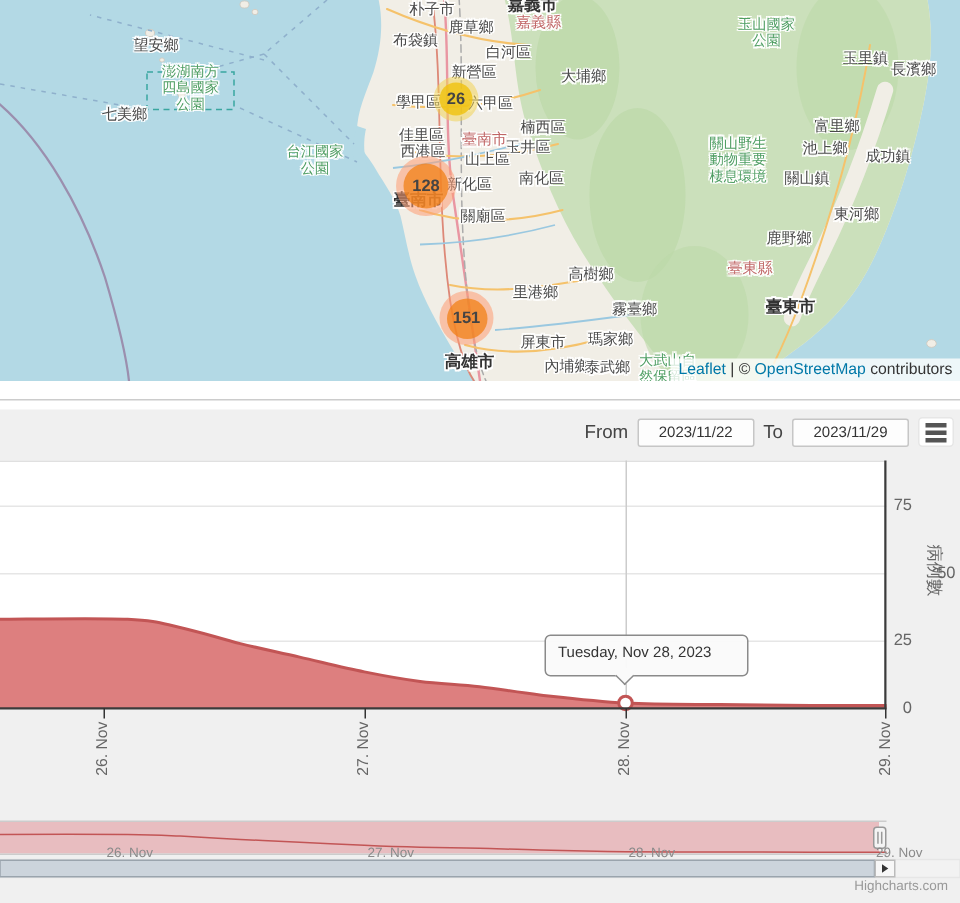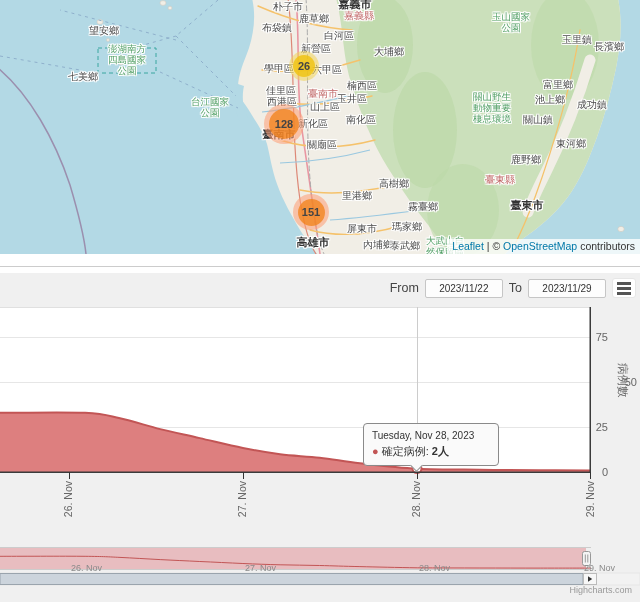--- a/index.html
+++ b/index.html
@@ -252,18 +252,17 @@
   <span class="xlab t2">28. Nov</span>
   <span class="xlab t3">29. Nov</span>
 
   <span class="navlab t0">26. Nov</span>
   <span class="navlab t1">27. Nov</span>
   <span class="navlab t2">28. Nov</span>
   <span class="navlab t3">29. Nov</span>
 
   <div class="tooltip">
     <div class="tdate">Tuesday, Nov 28, 2023</div>
-    <div class="trow"><span class="dot">●</span><span>確定病例</span><span>: </span><span class="tval">2人</span></div>
     <div class="arrow"></div>
   </div>
 
   <span class="credits">Highcharts.com</span>
 </div>
 
 </body></html>

